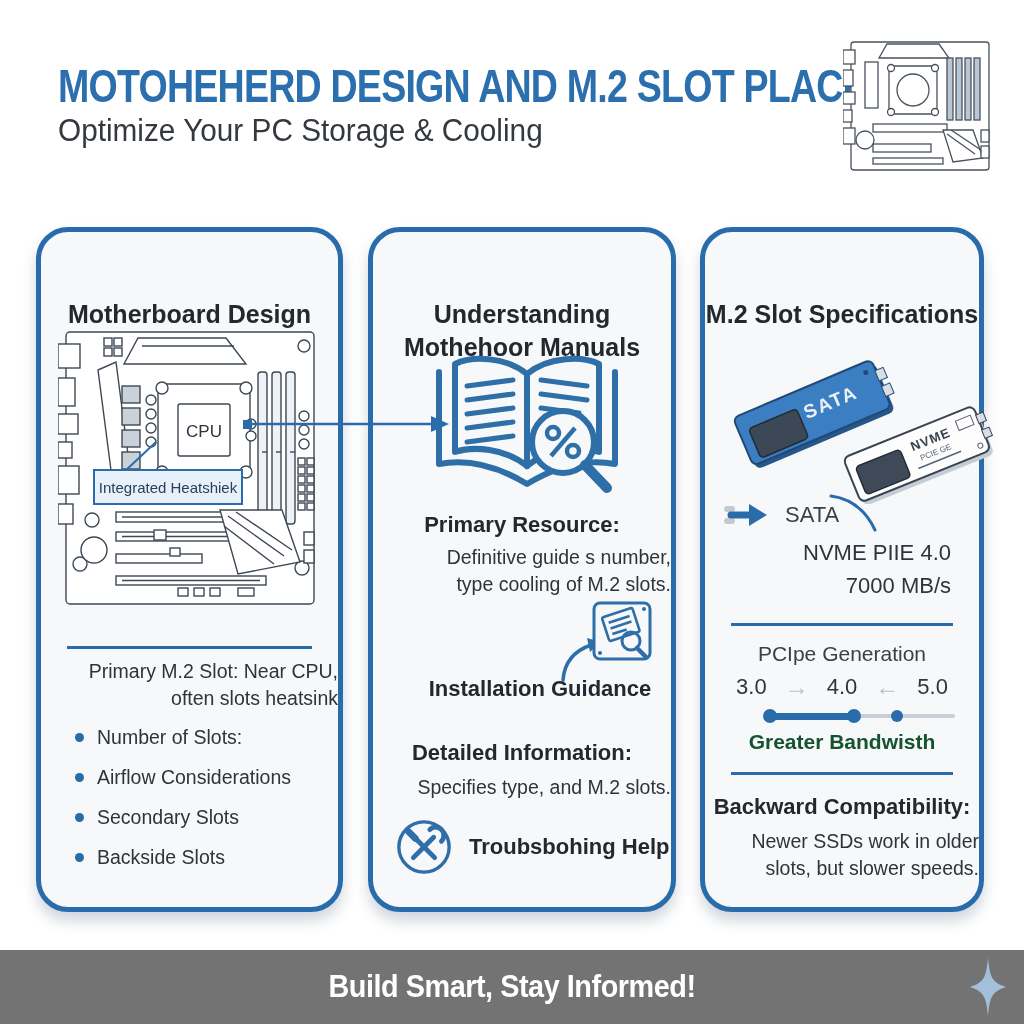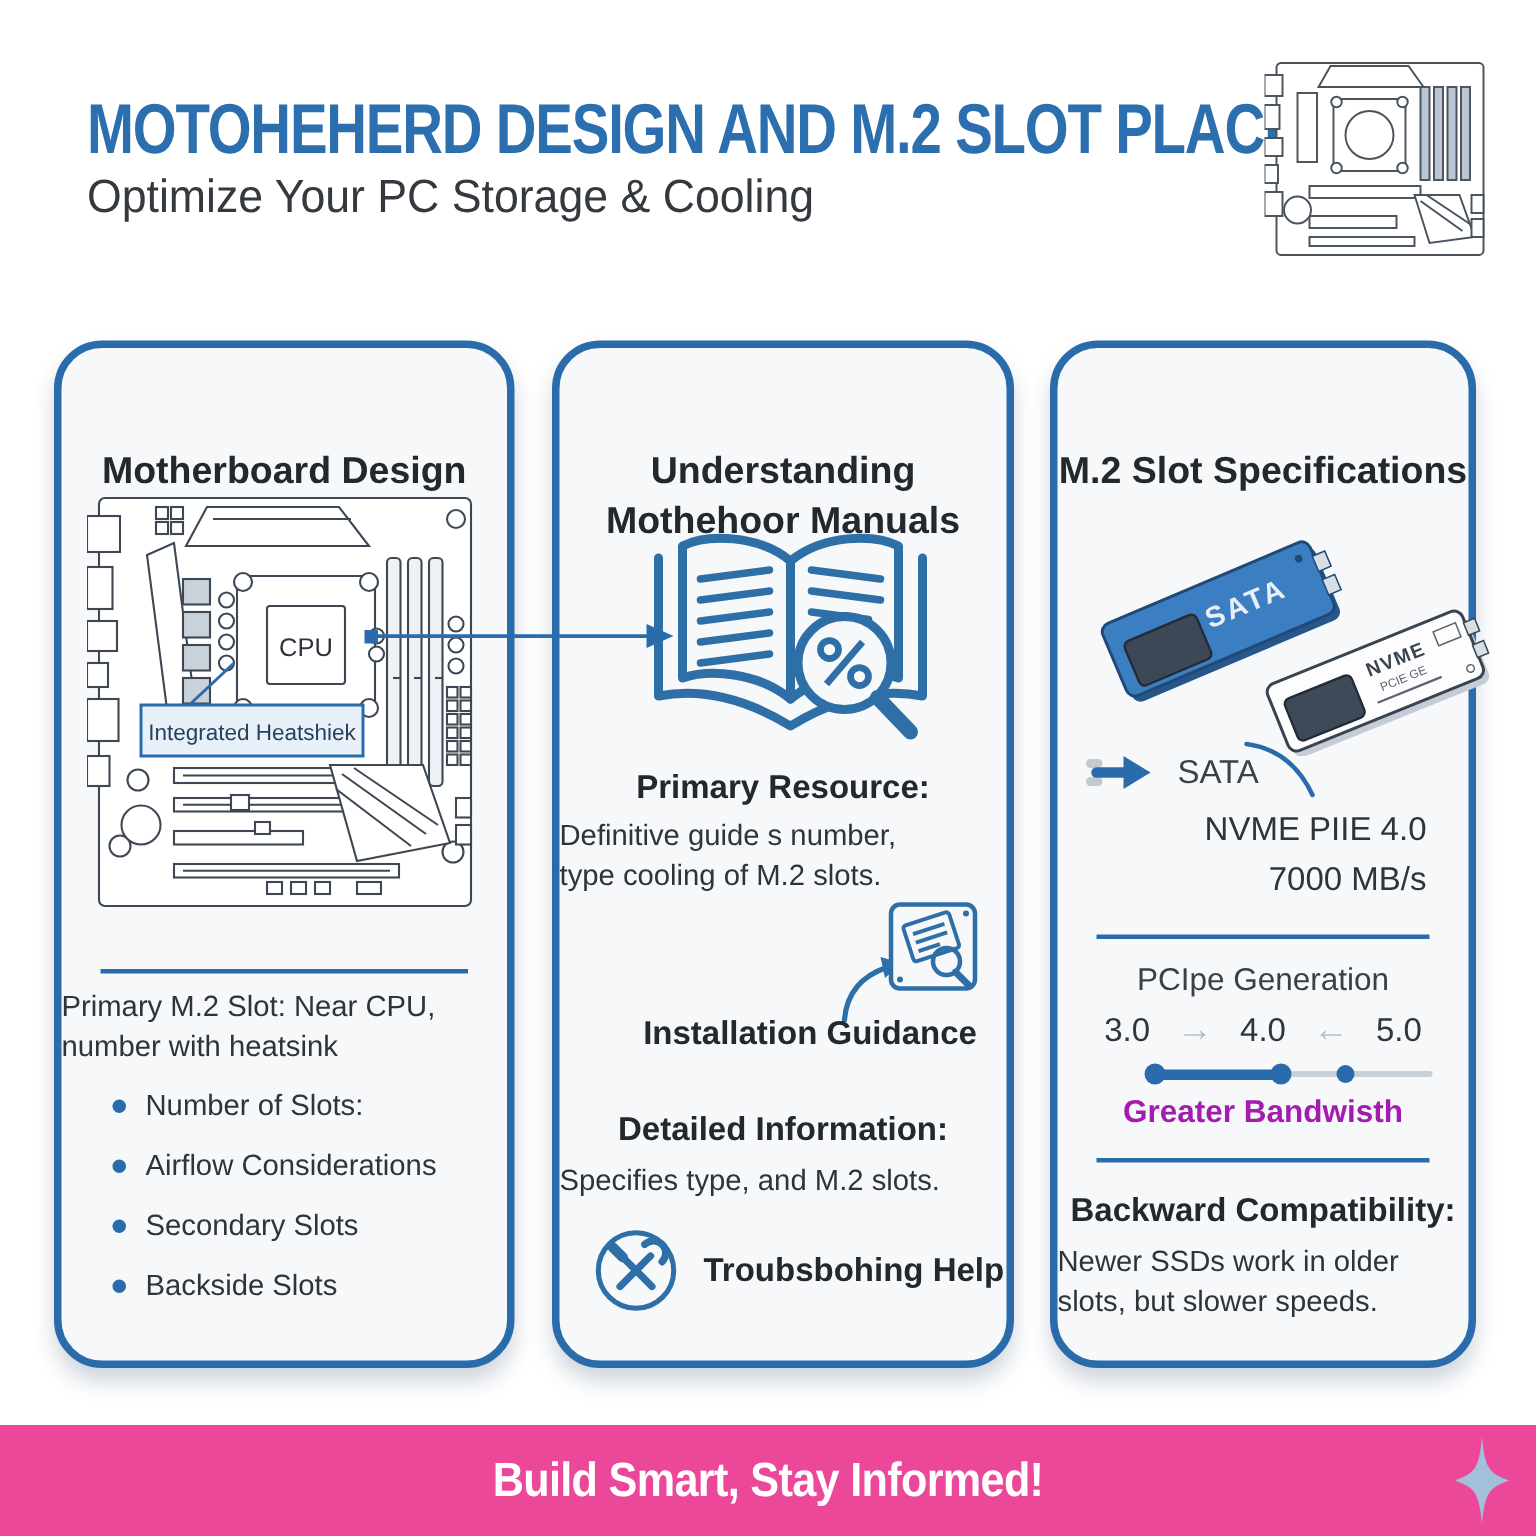--- a/index.html
+++ b/index.html
@@ -28,21 +28,21 @@
   #card-design  { left:36px;  width:307px; }
   #card-manuals { left:368px; width:308px; }
   #card-specs   { left:700px; width:284px; }
 
   .card-title {
     position:absolute; top:32px; left:0; width:100%; text-align:center;
     font-size:25px; font-weight:700; color:#23282e; line-height:1.3;margin-top:34px;
   }
   .divider { position:absolute; left:26px; right:26px; height:3px; background:#2a6cab; }
 
-  .body-text { font-size:19.5px; color:#2e343b; line-height:1.38; text-align:left; }
+  .body-text { font-size:19.5px; color:#2e343b; line-height:1.38; text-align:right;padding-left:26px; }
   .bold-head { font-size:22px; font-weight:700; color:#23282e; text-align:center; }
 
   
   #mobo-svg { position:absolute; top:92px; left:17px; }
   #design-note { position:absolute; top:426px; left:0; width:100%; }
   #design-bullets { position:absolute; top:494px; left:34px; right:10px;
                     display:flex; flex-direction:column; gap:17px; }
   .bullet-row { display:flex; align-items:center; gap:13px; font-size:19.5px; color:#2e343b; }
   .bullet-dot { width:9px; height:9px; border-radius:50%; background:#2a6cab; flex:0 0 9px; }
 
@@ -74,31 +74,31 @@
              font-size:22px; color:#2f353b;text-align:right; }
   .gen-arrow { color:#b9bfc6; font-size:24px; }
   #gen-slider { position:absolute; top:476px; left:58px; width:192px; height:16px; }
   .slider-track { position:absolute; top:6px; left:6px; right:0; height:4px; background:#c9cfd6; border-radius:2px; }
   .slider-fill  { position:absolute; top:4.5px; left:6px; width:86px; height:7px; background:#2a6cab; border-radius:4px; }
   .slider-dot   { position:absolute; border-radius:50%; background:#2a6cab; }
   #slider-dot-a { top:1px; left:0;  width:14px; height:14px; }
   #slider-dot-b { top:1px; left:84px; width:14px; height:14px; }
   #slider-dot-c { top:2px; left:128px; width:12px; height:12px; }
   #bandwidth-label { position:absolute; top:498px; left:0; width:100%; text-align:center;
-                     font-size:21px; font-weight:700; color:#a21caf; }
+                     font-size:21px; font-weight:700; color:#14532d; }
   #specs-divider2 { top:540px; }
   #compat-heading { position:absolute; top:562px; left:0; width:100%; }
   #compat-text { position:absolute; top:596px; left:0; width:100%; }
 
   
   #flow-arrow-overlay { position:absolute; left:0; top:0; z-index:20; pointer-events:none; }
 
   
   #footer-banner {
-    position:absolute; left:0; top:950px; width:1024px; height:74px; background:#ec4899;
+    position:absolute; left:0; top:950px; width:1024px; height:74px; background:#737373;
   }
   #banner-text {
     position:absolute; left:0; top:0; width:100%; height:74px; line-height:72px;
     text-align:center; color:#ffffff; font-size:32px; font-weight:700;
     letter-spacing:-0.5px; transform:scaleX(0.9);
   }
   #banner-sparkle { position:absolute; right:16px; top:6px; }
 
   svg text { font-family:"Liberation Sans", sans-serif; }
 </style>
@@ -235,21 +235,21 @@
     <text x="146" y="113" text-anchor="middle" font-size="17" fill="#2e343b">CPU</text>
     <line x1="66" y1="148" x2="98" y2="118" stroke="#2a6cab" stroke-width="2"></line>
     <rect x="36" y="146" width="148" height="34" fill="#e8f1f9" stroke="#2a6cab" stroke-width="2"></rect>
     <text x="110" y="169" text-anchor="middle" font-size="15" fill="#26415c">Integrated Heatshiek</text>
   </svg>
 
   <div class="divider" style="top:414px;"></div>
 
   <div id="design-note" class="body-text">
     <div>Primary M.2 Slot: Near CPU,</div>
-    <div>number with heatsink</div>
+    <div>often slots heatsink</div>
   </div>
 
   <div id="design-bullets">
     <div class="bullet-row">
       <span class="bullet-dot"></span>
       <span>Number of Slots:</span>
     </div>
     <div class="bullet-row">
       <span class="bullet-dot"></span>
       <span>Airflow Considerations</span>

